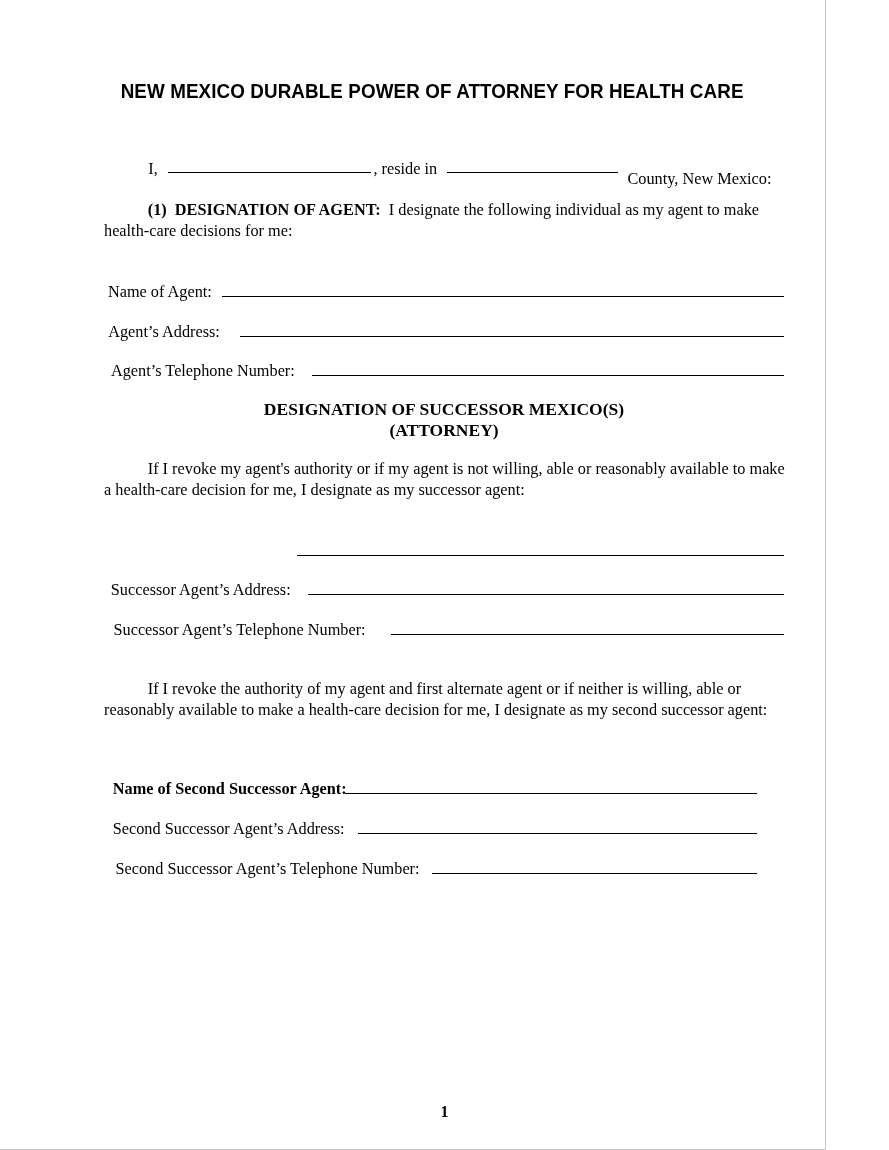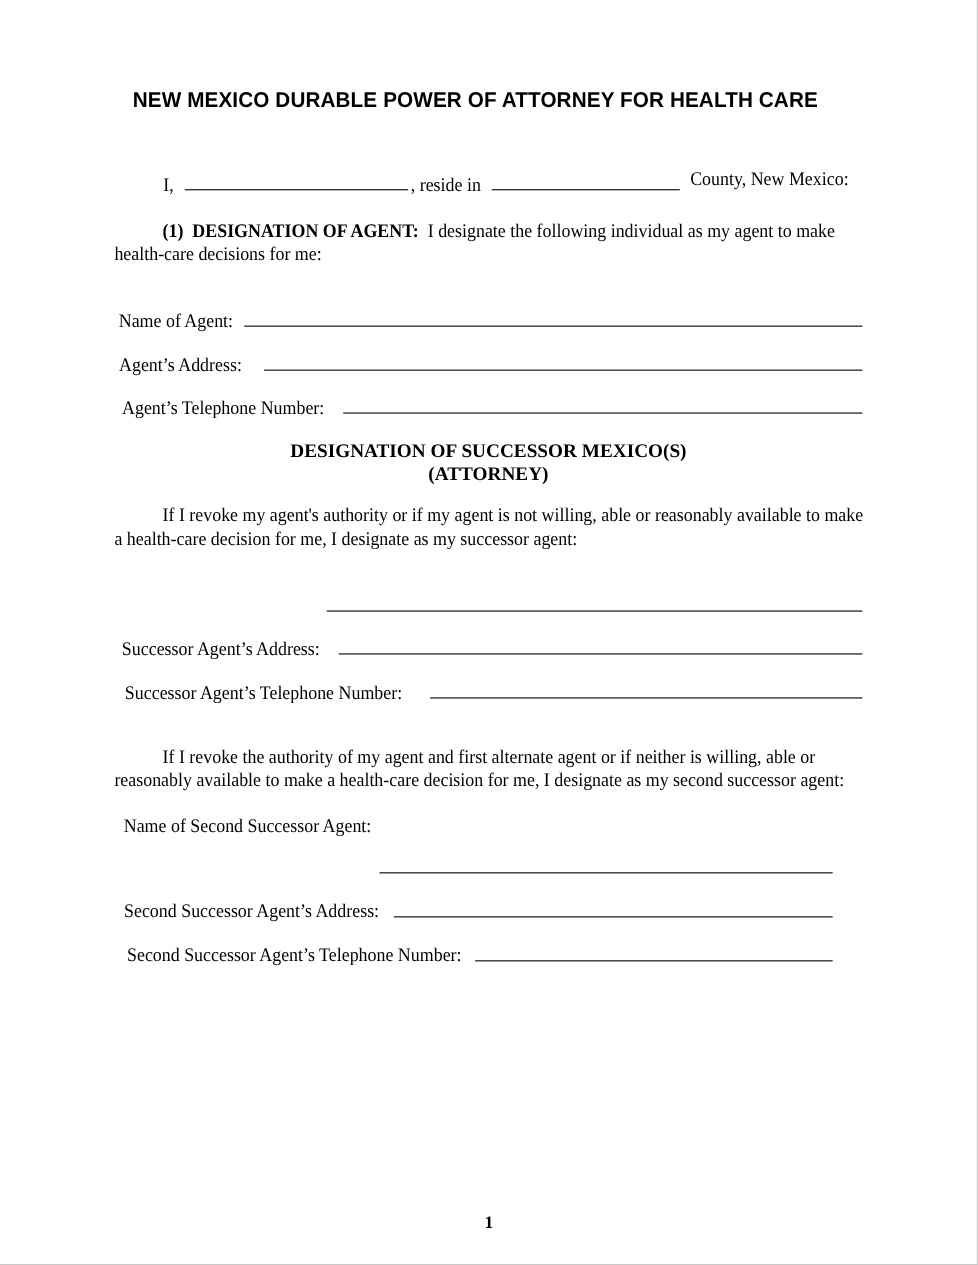--- a/index.html
+++ b/index.html
@@ -2,21 +2,21 @@
 <html><head>
 <meta charset="utf-8">
 <style>
   html, body {
     margin: 0;
     padding: 0;
     background: #ffffff;
   }
   .page {
     position: relative;
-    width: 889px;
+    width: 826px;
     height: 1150px;
     background: #ffffff;
     overflow: hidden;
     box-sizing: border-box;
     border-right: 1px solid #c8c8c8;
     border-bottom: 1px solid #c8c8c8;
     font-family: "Liberation Serif", "DejaVu Serif", serif;
     color: #000000;
   }
 
@@ -112,21 +112,21 @@
   <div class="doc-title">NEW MEXICO DURABLE POWER OF ATTORNEY FOR HEALTH CARE</div>
 
   <div class="iline" style="left:148px; top:158px;">
     <span class="seg">I,</span>
   </div>
   <div class="rule" style="left:168px; top:172px; width:203px;"></div>
   <div class="iline" style="left:371px; top:158px;">
     <span class="seg">, reside in</span>
   </div>
   <div class="rule" style="left:447px; top:172px; width:171px;"></div>
-  <div class="iline" style="left:622px; top:152px;">
+  <div class="iline" style="left:622px; top:168px;">
     <span class="seg">County, New Mexico:</span>
   </div>
 
   <div class="block wide indent-para" style="left:104px; top:199px;">
     <b class="lbl">(1)</b>&nbsp;
     <b class="lbl">DESIGNATION OF AGENT:</b>&nbsp;
     <span>I designate the following individual as my agent to make health-care decisions for me:</span>
   </div>
 
   <div class="field-row" style="left:104px; top:280px;">
@@ -158,21 +158,21 @@
   </div>
   <div class="rule" style="left:308px; top:594px; width:476px;"></div>
 
   <div class="field-row" style="left:104px; top:618px;">
     <span class="f-label">Successor Agent’s Telephone Number:</span>
   </div>
   <div class="rule" style="left:391px; top:634px; width:393px;"></div>
 
   <div class="block wide indent-para" style="left:104px; top:678px;">If I revoke the authority of my agent and first alternate agent or if neither is willing, able or reasonably available to make a health-care decision for me, I designate as my second successor agent:</div>
 
-  <div class="field-row" style="left:104px; top:739px;">
+  <div class="field-row" style="left:104px; top:777px;font-weight:bold;">
     <span class="f-label">Name of Second Successor Agent:</span>
   </div>
   <div class="rule" style="left:345px; top:793px; width:412px;"></div>
 
   <div class="field-row" style="left:104px; top:817px;">
     <span class="f-label">Second Successor Agent’s Address:</span>
   </div>
   <div class="rule" style="left:358px; top:833px; width:399px;"></div>
 
   <div class="field-row" style="left:104px; top:857px;">

